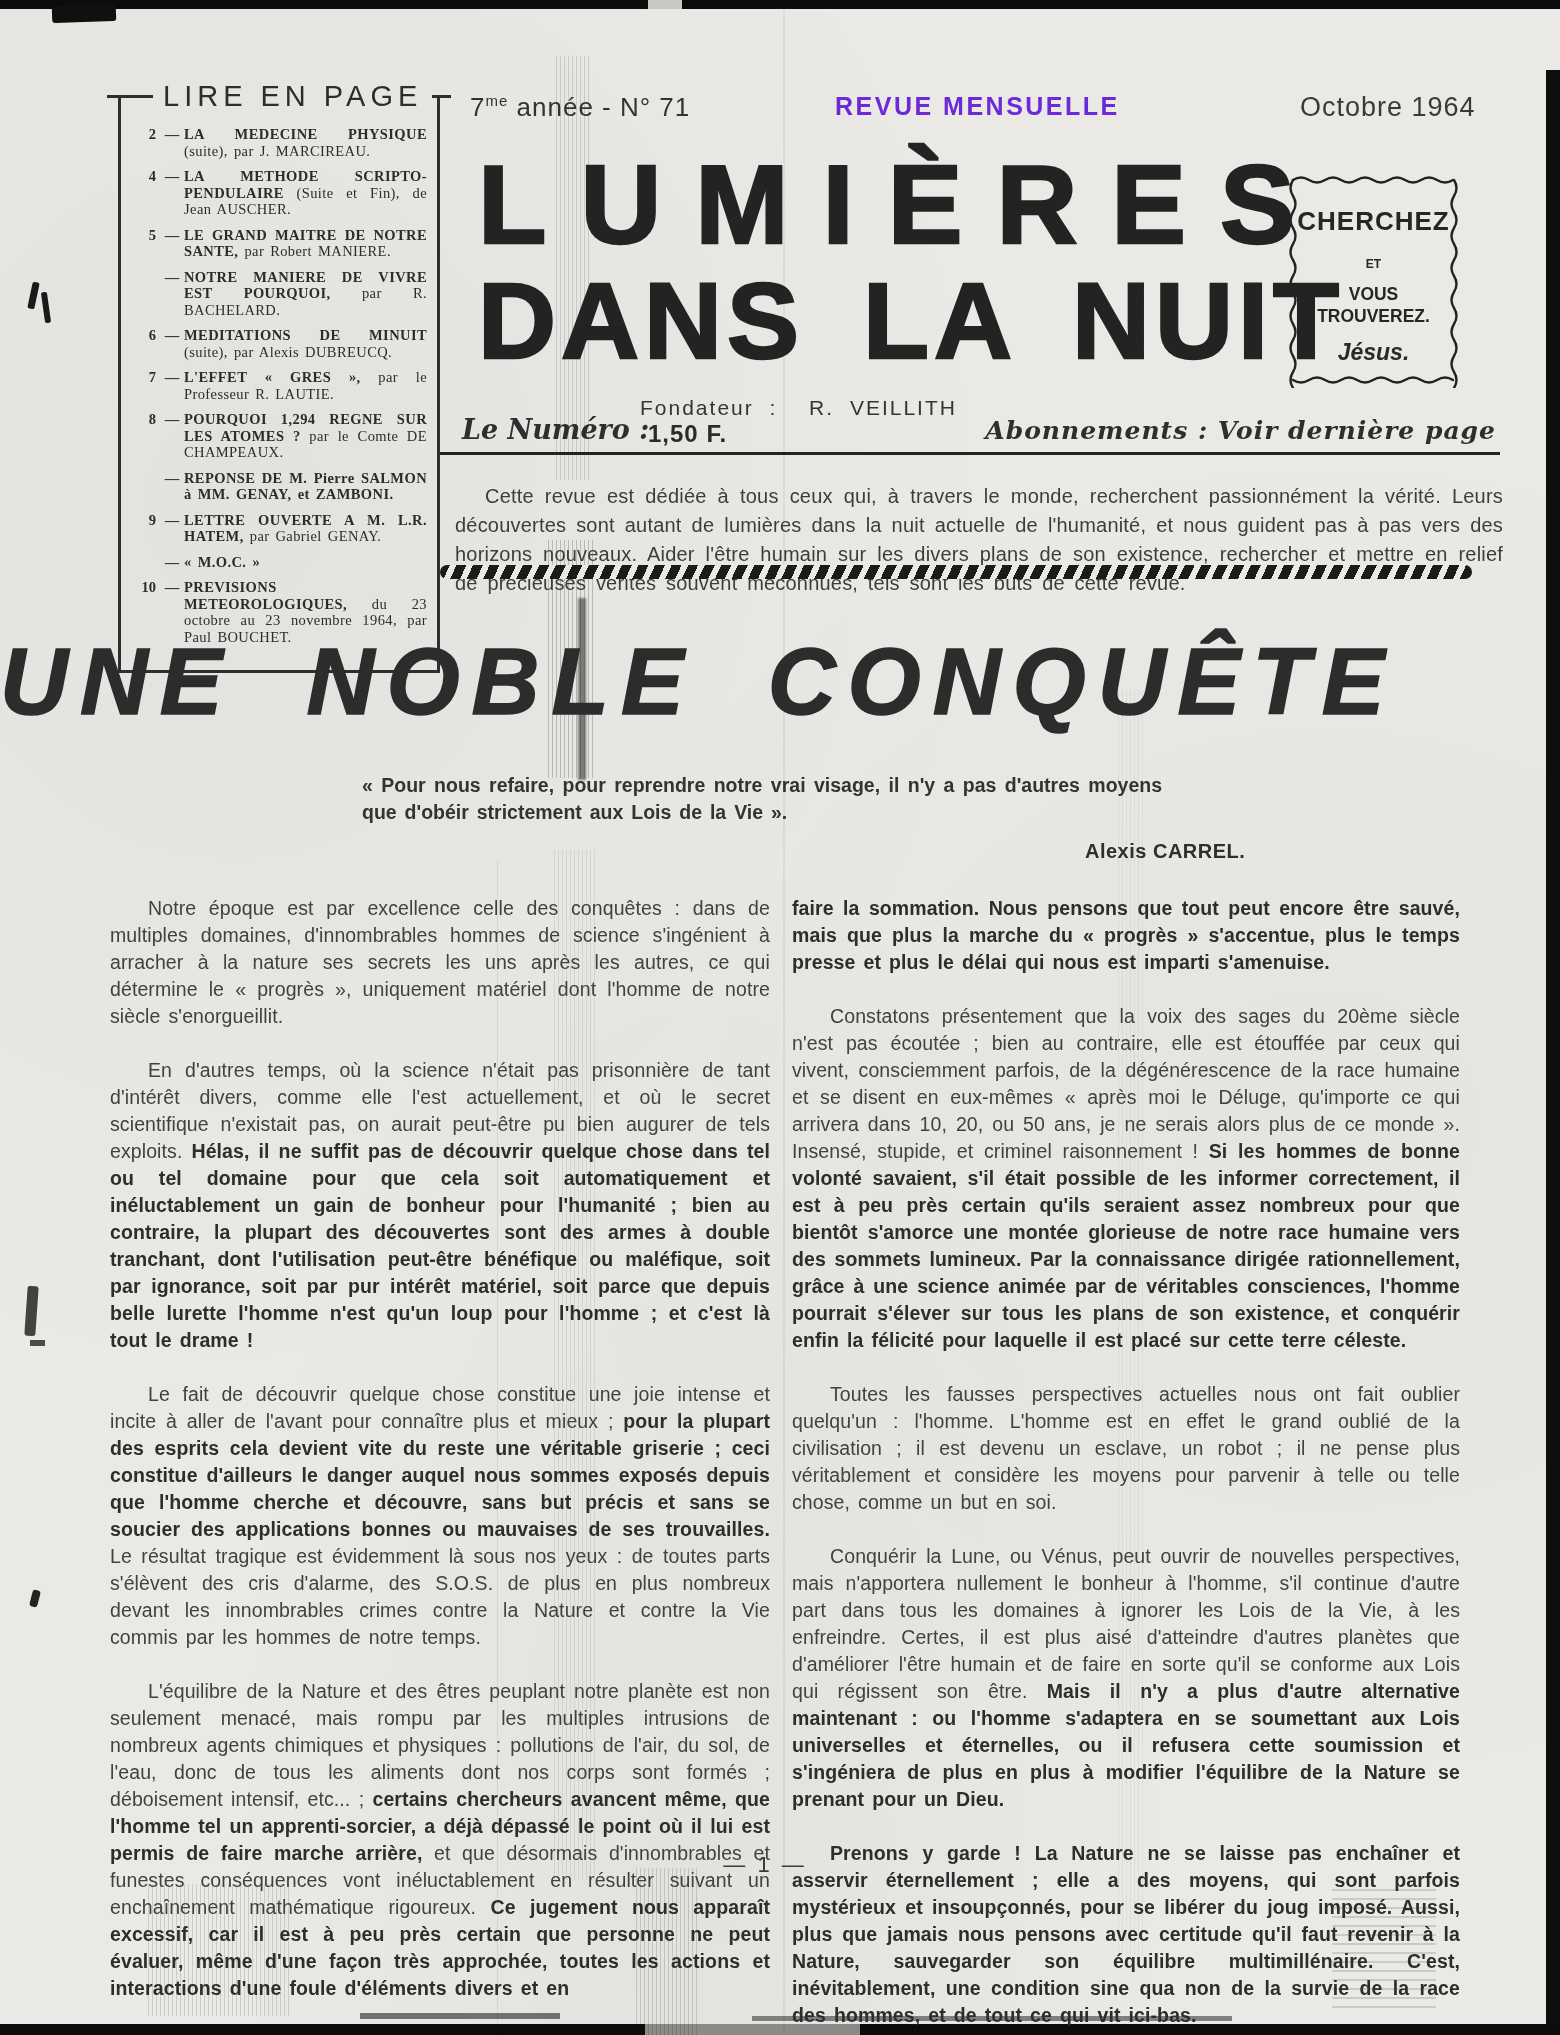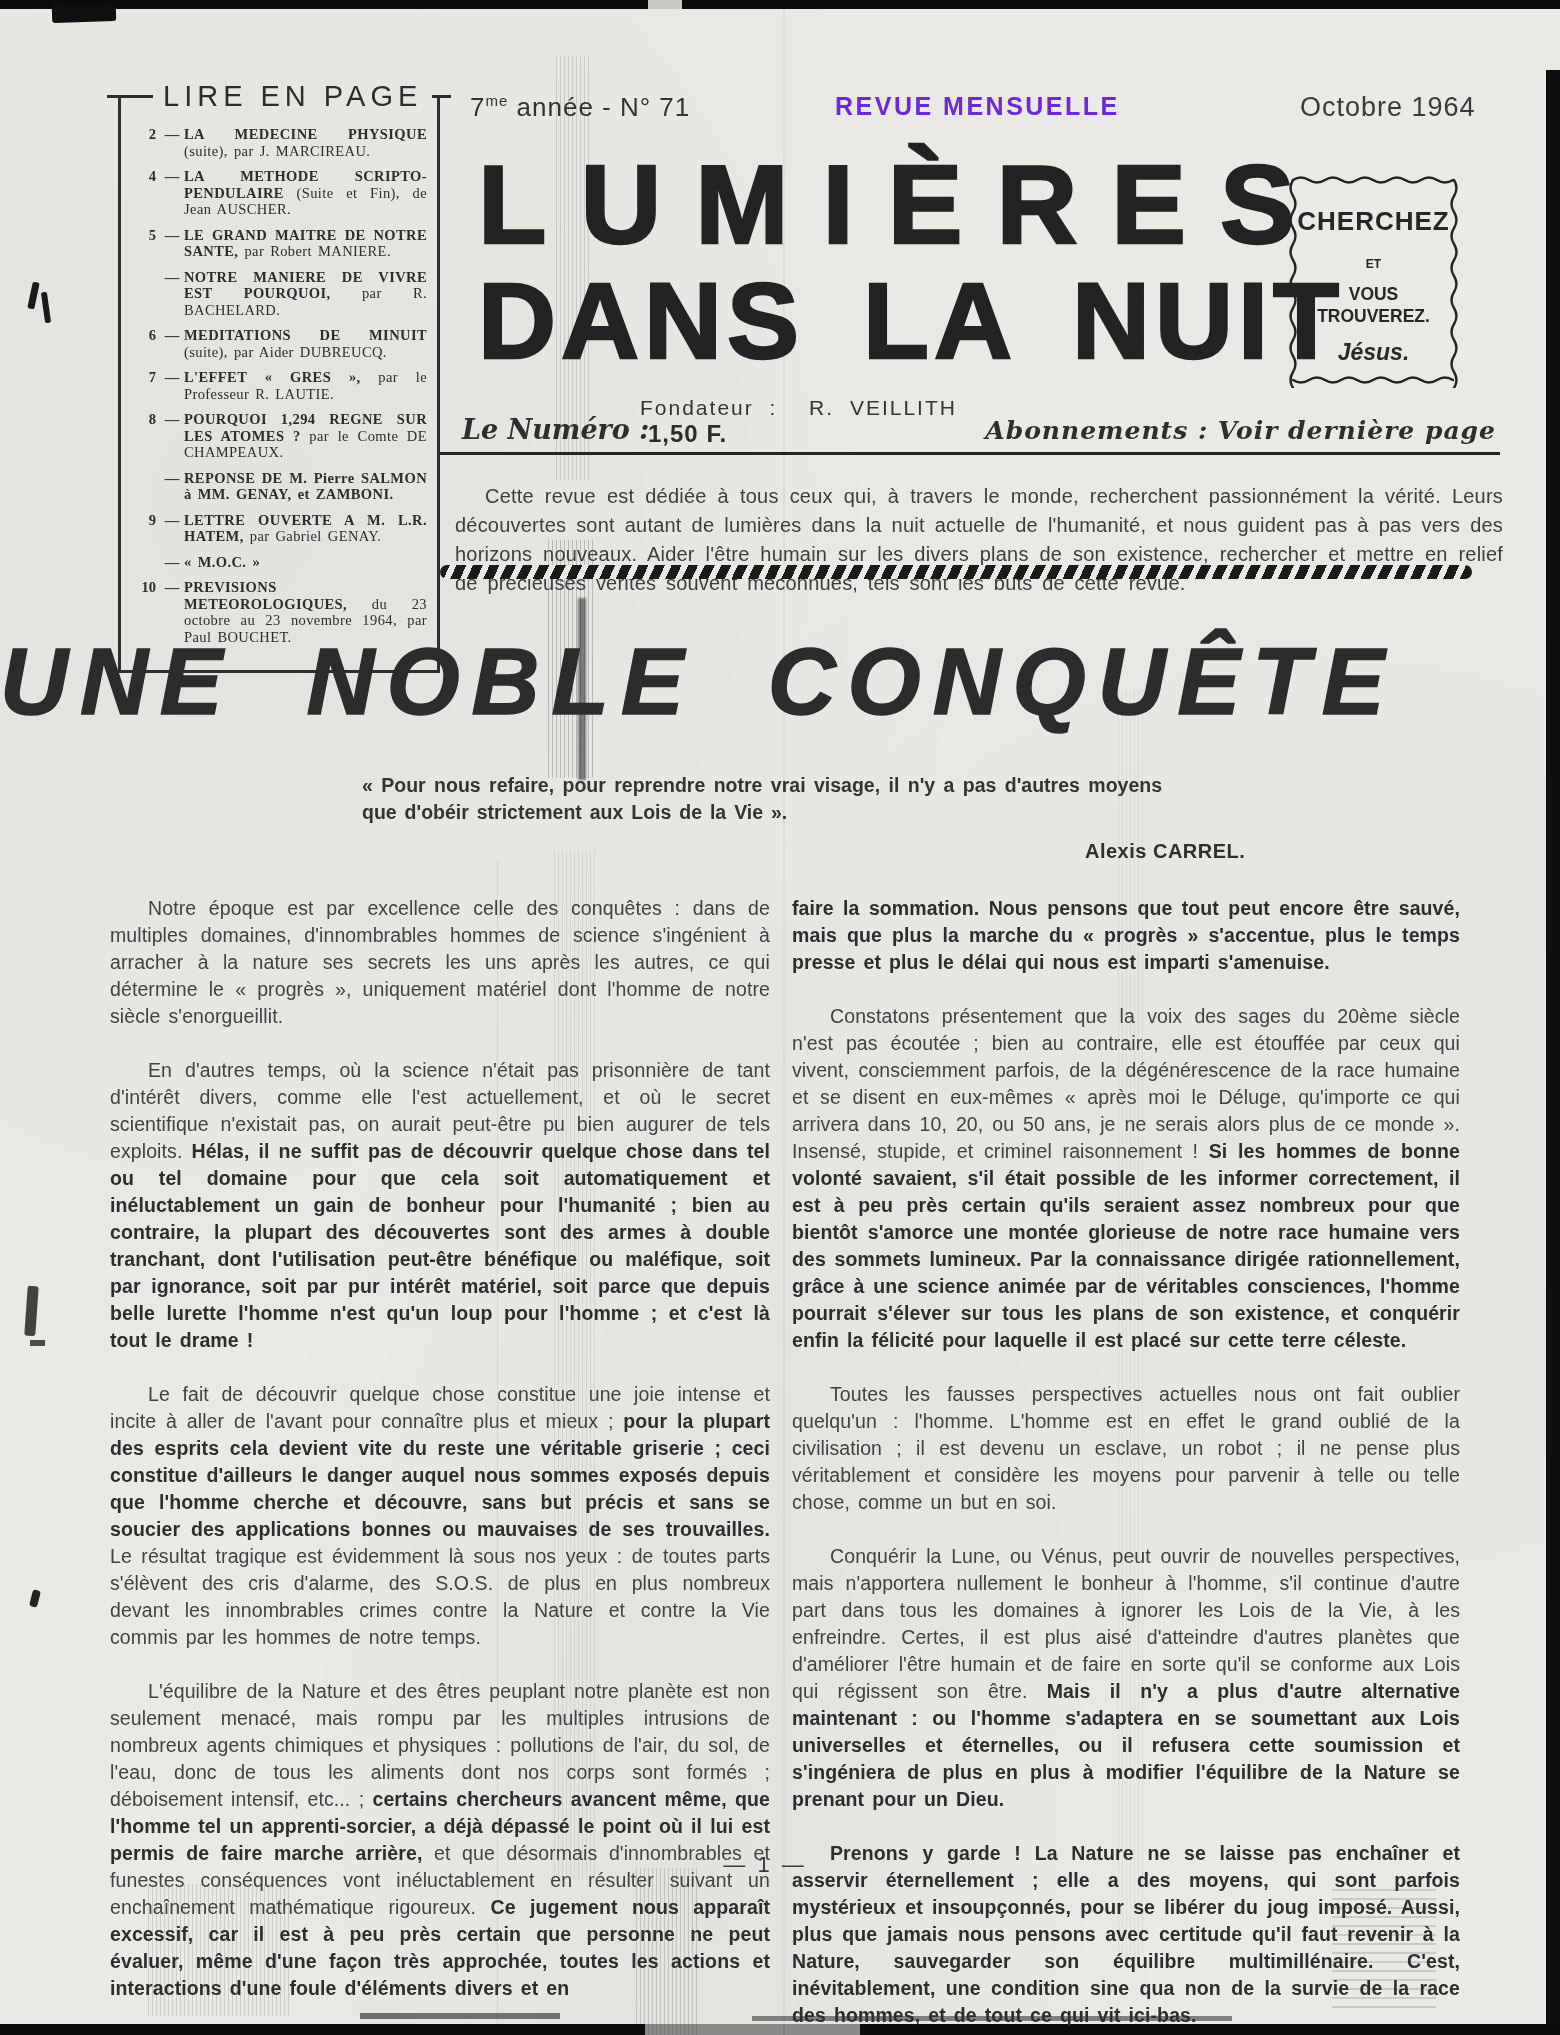--- a/index.html
+++ b/index.html
@@ -151,21 +151,21 @@
             <span class="toc-text"><span class="tb">LE GRAND MAITRE DE NOTRE SANTE,</span><span> par Robert MANIERE.</span></span>
           </div>
           <div class="toc-item">
             <span class="toc-num"></span>
             <span class="toc-dash">—</span>
             <span class="toc-text"><span class="tb">NOTRE MANIERE DE VIVRE EST POURQUOI,</span><span> par R. BACHELARD.</span></span>
           </div>
           <div class="toc-item">
             <span class="toc-num">6</span>
             <span class="toc-dash">—</span>
-            <span class="toc-text"><span class="tb">MEDITATIONS DE MINUIT</span><span> (suite), par Aider DUBREUCQ.</span></span>
+            <span class="toc-text"><span class="tb">MEDITATIONS DE MINUIT</span><span> (suite), par Alexis DUBREUCQ.</span></span>
           </div>
           <div class="toc-item">
             <span class="toc-num">7</span>
             <span class="toc-dash">—</span>
             <span class="toc-text"><span class="tb">L'EFFET « GRES »,</span><span> par le Professeur R. LAUTIE.</span></span>
           </div>
           <div class="toc-item">
             <span class="toc-num">8</span>
             <span class="toc-dash">—</span>
             <span class="toc-text"><span class="tb">POURQUOI 1,294 REGNE SUR LES ATOMES ?</span><span> par le Comte DE CHAMPEAUX.</span></span>

